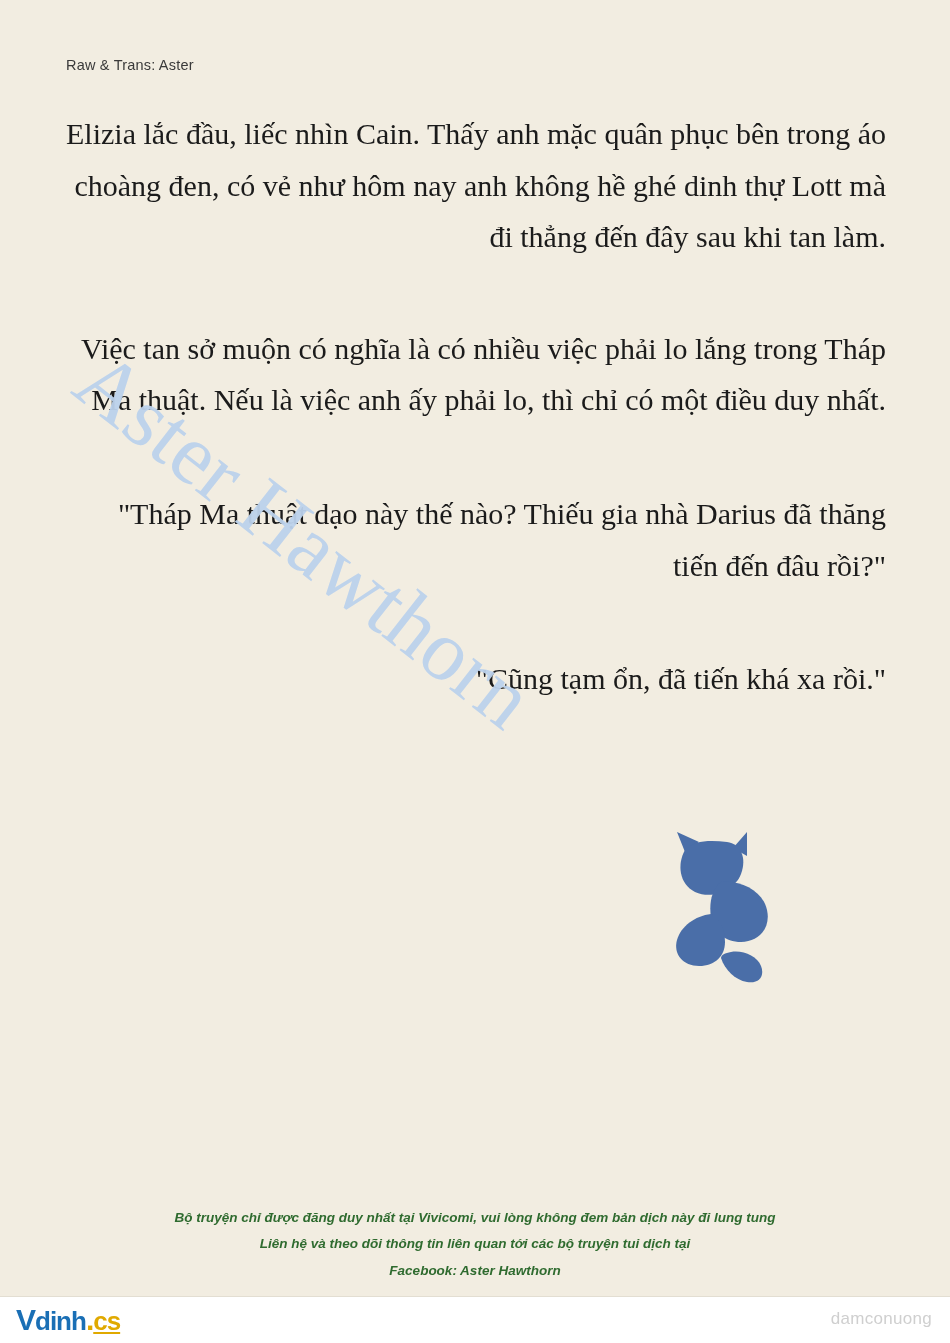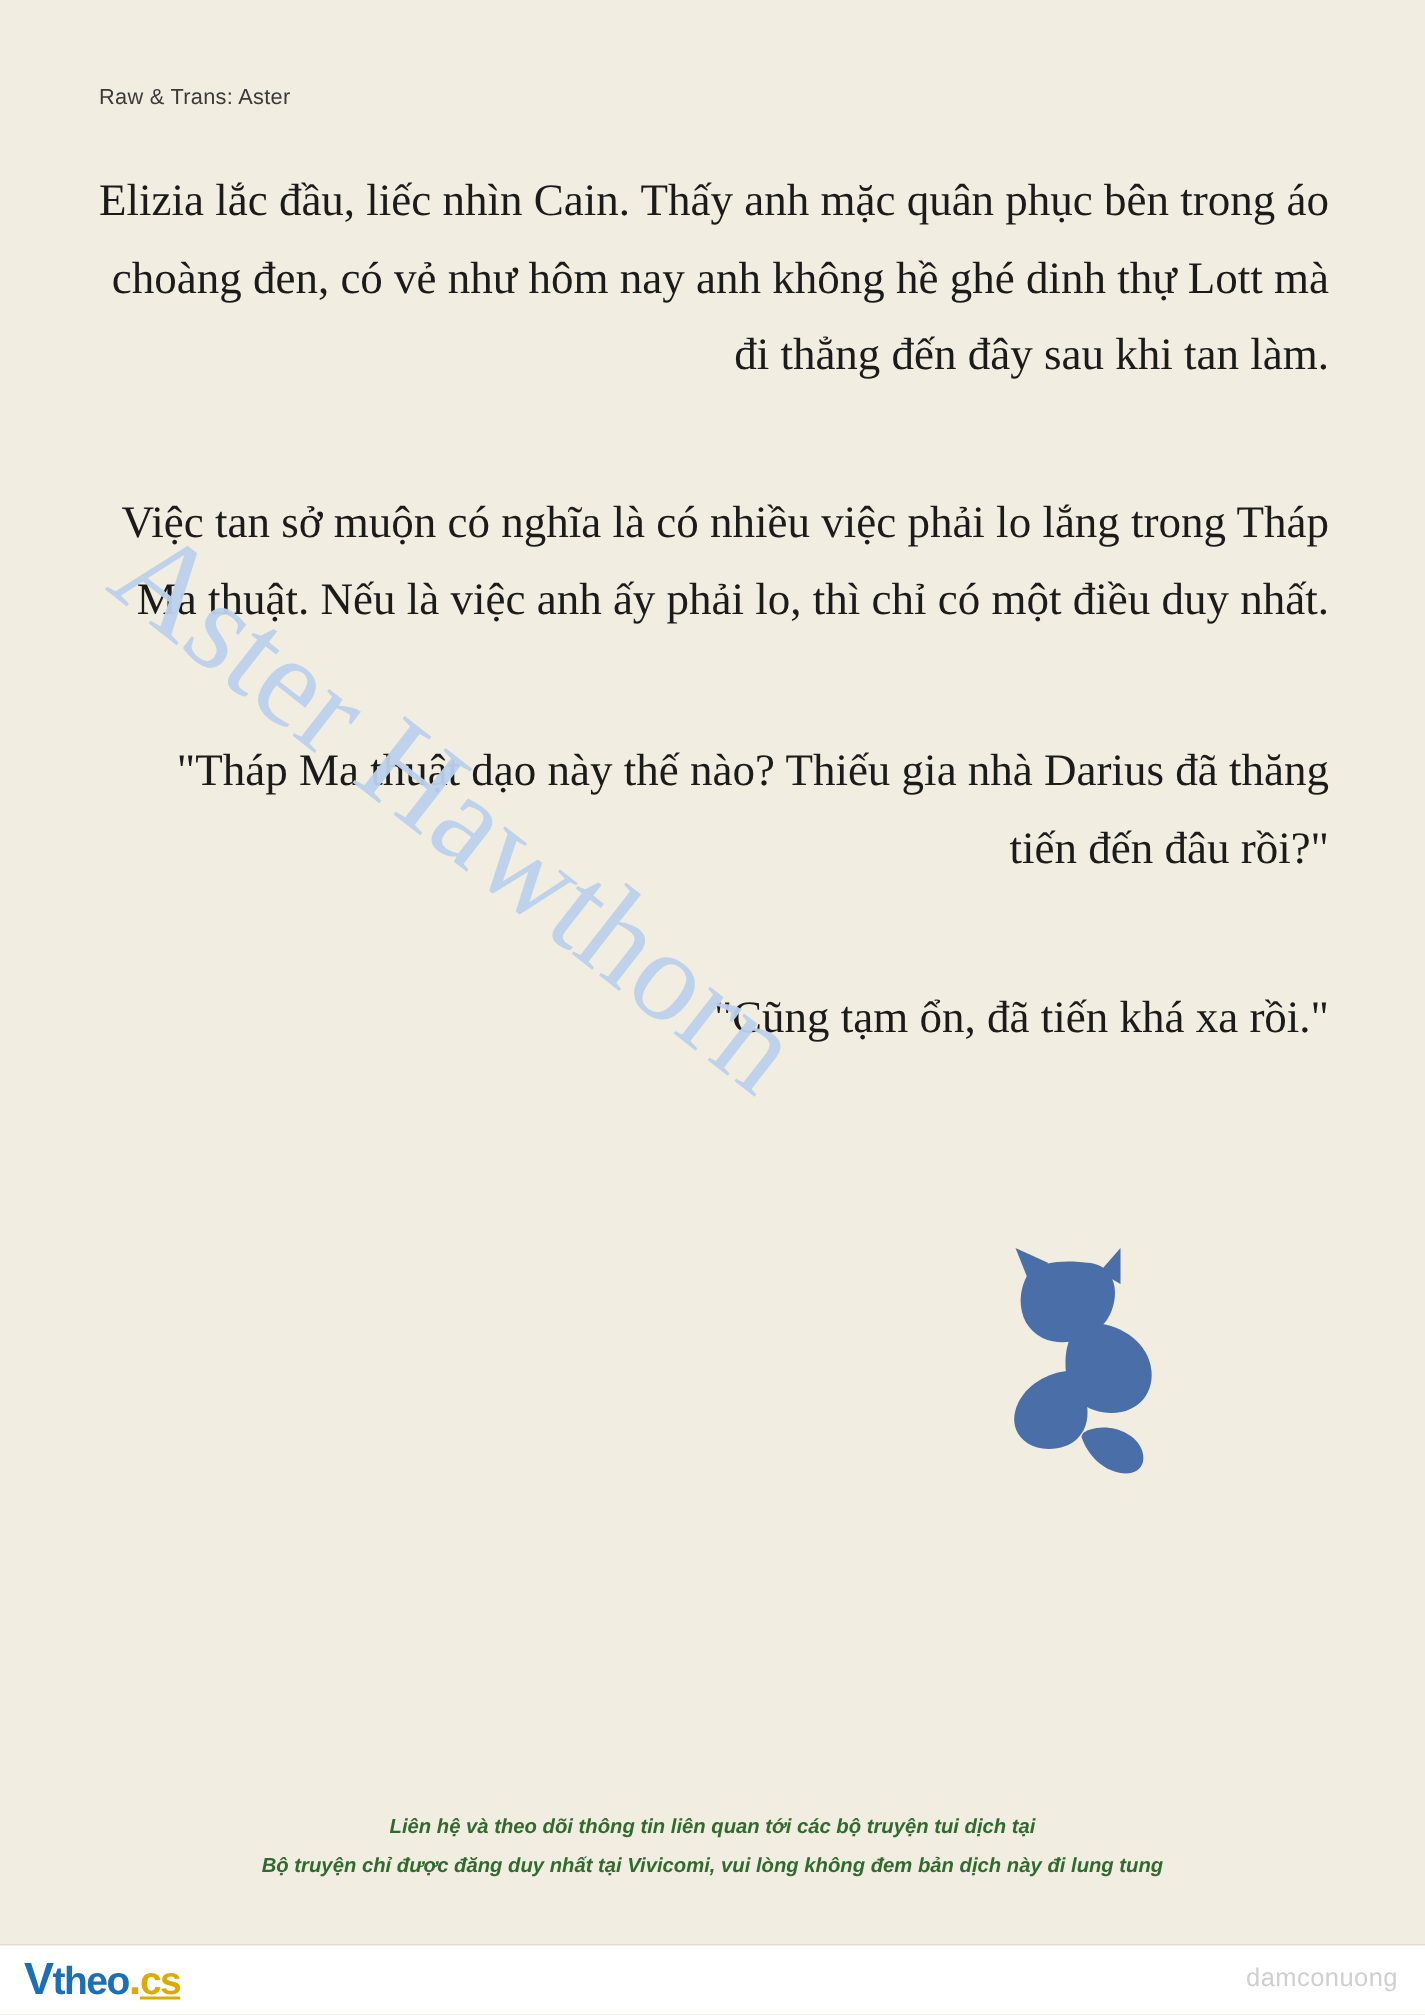--- a/index.html
+++ b/index.html
@@ -165,27 +165,28 @@
         <path d="M78 18 L92 2 L92 26 Z"></path>
         <path d="M30 20 C22 34 24 54 40 62 C58 70 80 60 86 44 C92 28 86 14 72 12 C56 10 38 10 30 20 Z"></path>
         <path d="M66 52 C88 50 108 62 112 80 C116 98 104 112 86 112 C70 112 58 102 56 88 C54 74 56 60 66 52 Z"></path>
         <path d="M56 84 C40 86 26 96 22 110 C18 124 28 136 44 136 C60 136 70 126 70 112 C70 98 64 88 56 84 Z"></path>
         <path d="M66 128 C70 140 80 150 92 152 C104 154 110 146 106 136 C102 126 88 120 76 122 C70 123 66 125 66 128 Z"></path>
       </g>
     </svg>
   </div>
 
   <div class="footer-notes">
+    <div>Bộ truyện chỉ được đăng duy nhất tại Vivicomi, vui lòng không đem bản dịch này đi lung tung</div>
     <div>Liên hệ và theo dõi thông tin liên quan tới các bộ truyện tui dịch tại</div>
-    <div>Bộ truyện chỉ được đăng duy nhất tại Vivicomi, vui lòng không đem bản dịch này đi lung tung</div>
+    <div>Facebook: Aster Hawthorn</div>
   </div>
 
   <div class="bottom-bar">
     <div class="brand">
       <span class="v">V</span>
-        <span class="comy">theo</span>
+        <span class="comy">dinh</span>
         <span class="dot">.</span>
         <span class="cs">cs</span>
     </div>
     <div class="watermark-right">damconuong</div>
   </div>
 
 </div>
 
 </body></html>

